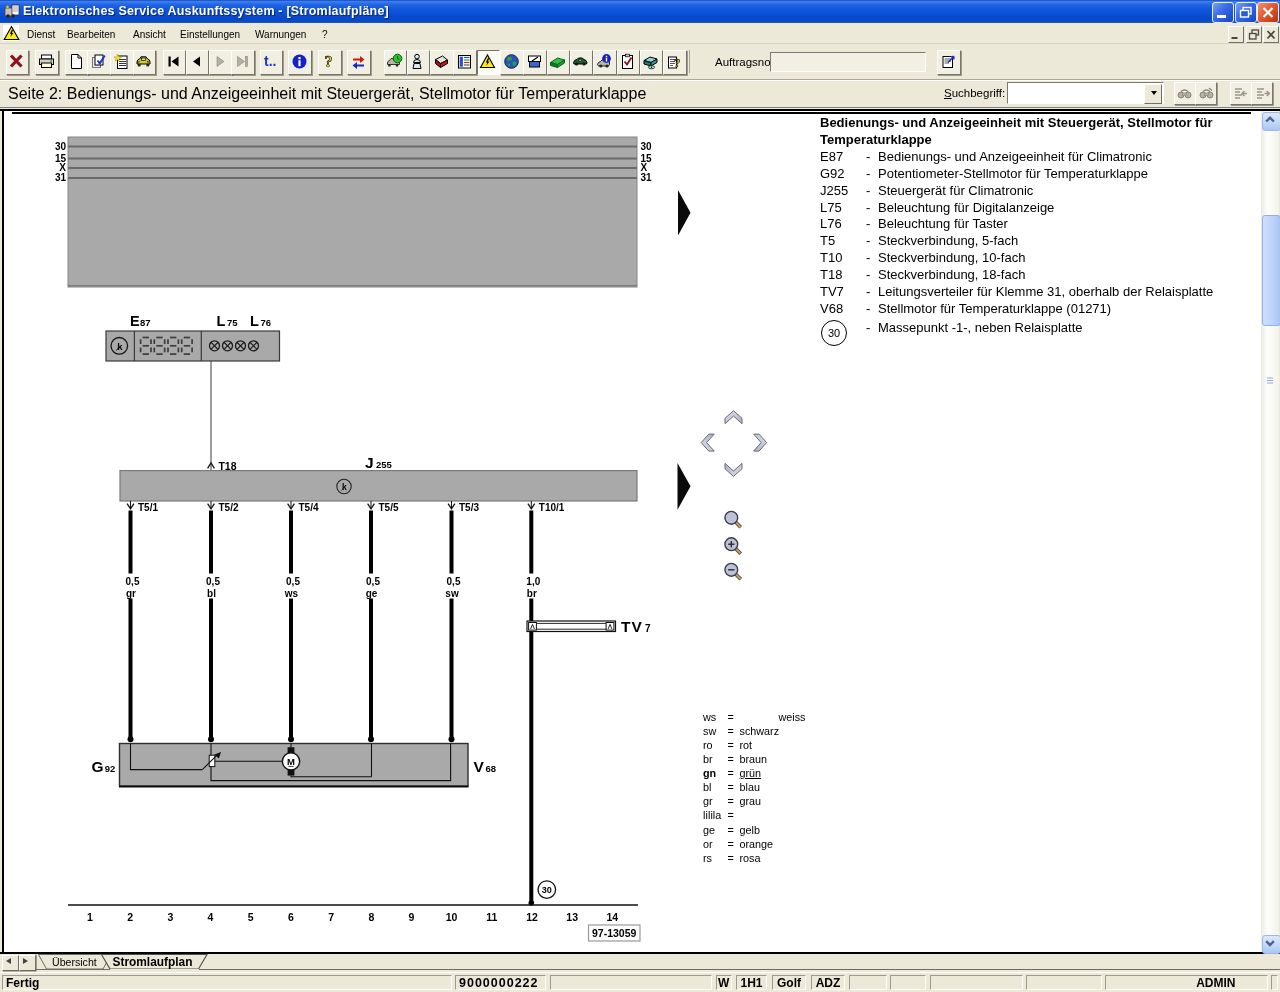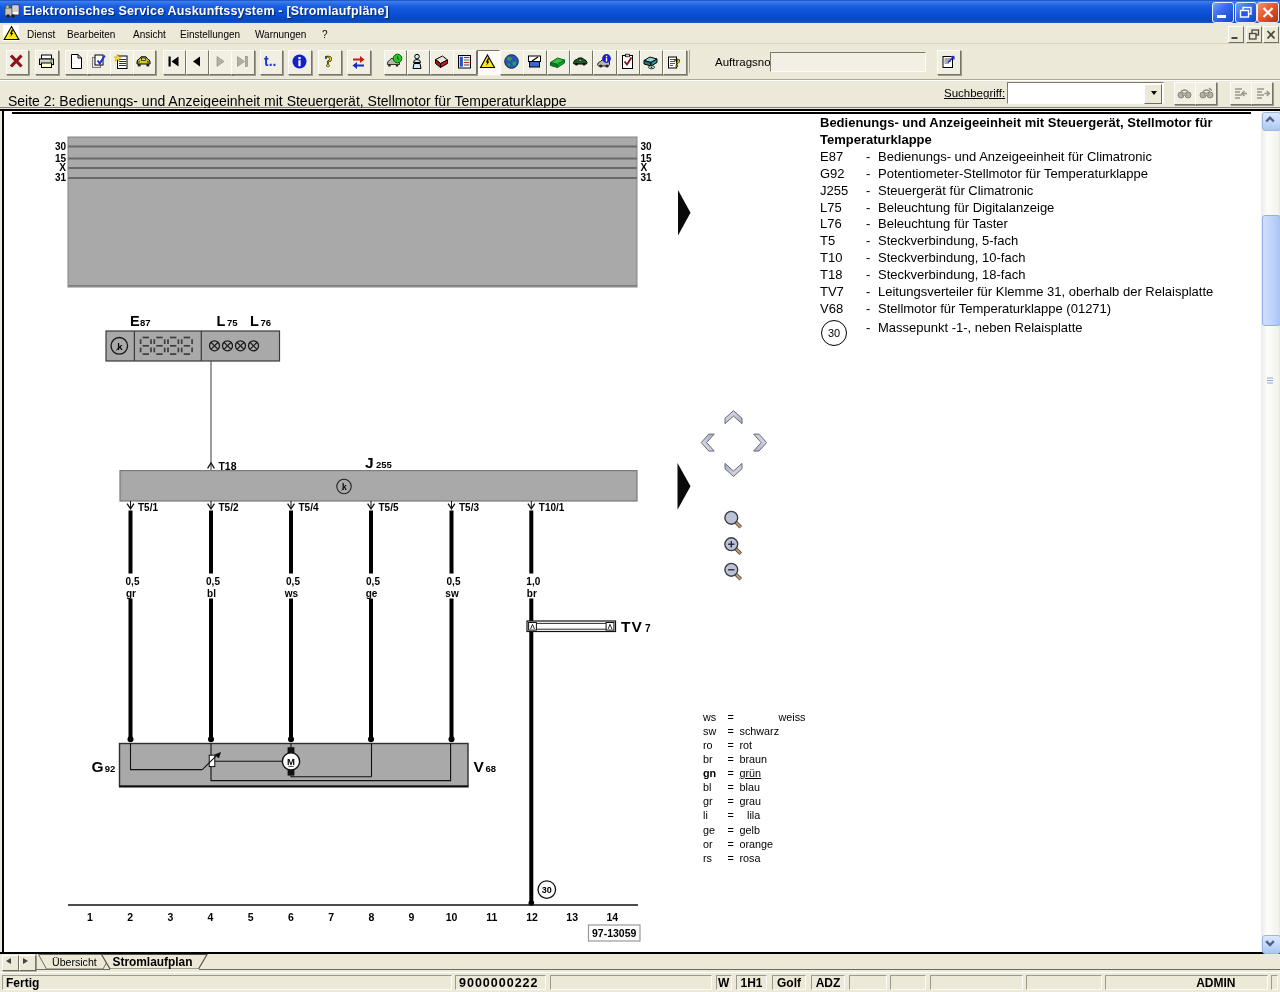--- a/index.html
+++ b/index.html
@@ -285,22 +285,22 @@
     <svg width="17" height="17" viewBox="0 0 17 17">
       <rect x="3" y="3.5" width="9.5" height="11" fill="#fff" stroke="#000"></rect>
       <path d="M4.5 6 H11 M4.5 8 H11 M4.5 10 H9" stroke="#444" stroke-width=".9"></path>
       <path d="M8 9.5 L14 3.5 M14 3.5 L11 3.7 M14 3.5 L13.8 6.5" stroke="#1a2ccc" stroke-width="1.4" fill="none"></path>
     </svg>
   </div>
 <div class="abs" style="left:689px;top:50px;width:1px;height:23px;background:#aca899;"></div>
 <div class="abs" style="left:715px;top:55.5px;font-size:11.5px;">Auftragsnotiz:</div>
 <div class="abs" style="left:770px;top:52px;width:156px;height:20px;background:#f2f0e4;border:1px solid;border-color:#7d7a6c #fdfcf8 #fdfcf8 #7d7a6c;box-sizing:border-box;"></div>
 <div class="abs" id="pagebar"></div>
-<div class="abs" style="left:8px;top:93px;font-size:14px;">Seite 2: Bedienungs- und Anzeigeeinheit mit Steuergerät, Stellmotor für Temperaturklappe</div>
-<div class="abs" style="left:944px;top:87px;font-size:11.5px;text-decoration:underline;"><u>S</u>uchbegriff:</div>
+<div class="abs" style="left:8px;top:85px;font-size:16px;">Seite 2: Bedienungs- und Anzeigeeinheit mit Steuergerät, Stellmotor für Temperaturklappe</div>
+<div class="abs" style="left:944px;top:87px;font-size:11.5px;"><u>S</u>uchbegriff:</div>
 <div class="abs" style="left:1007px;top:82px;width:157px;height:22px;background:#fff;border:1px solid;border-color:#7d7a6c #fdfcf8 #fdfcf8 #7d7a6c;box-sizing:border-box;">
   <div style="position:absolute;right:1px;top:1px;width:16px;height:18px;background:#ece9d8;border:1px solid;border-color:#fff #716f64 #716f64 #fff;"></div>
   <div style="position:absolute;right:6px;top:8px;width:0;height:0;border:3.5px solid transparent;border-top:4.5px solid #000;"></div>
 </div>
 <div class="tb" style="left:1173.5px;top:82px;width:20px;height:21px;z-index:5;">
     <svg width="17" height="17" viewBox="0 0 17 17">
       <circle cx="5" cy="10" r="3" fill="#b3b0a4" stroke="#8a8779"></circle>
       <circle cx="12" cy="10" r="3" fill="#b3b0a4" stroke="#8a8779"></circle>
       <rect x="6.5" y="8" width="4" height="2.5" fill="#b3b0a4" stroke="#8a8779" stroke-width=".6"></rect>
       <path d="M5 6.5 Q8.5 3.5 12 6.5" fill="none" stroke="#8a8779" stroke-width="1.4"></path>
@@ -605,21 +605,21 @@
 <div class="cl" style="left:727.5px;top:767.2px;">=</div>
 <div class="cl" style="left:739.5px;top:767.2px;text-decoration:underline;">grün</div>
 <div class="cl" style="left:703px;top:781.3px;">bl</div>
 <div class="cl" style="left:727.5px;top:781.3px;">=</div>
 <div class="cl" style="left:739.5px;top:781.3px;">blau</div>
 <div class="cl" style="left:703px;top:795.4px;">gr</div>
 <div class="cl" style="left:727.5px;top:795.4px;">=</div>
 <div class="cl" style="left:739.5px;top:795.4px;">grau</div>
 <div class="cl" style="left:703px;top:809.4px;">li</div>
 <div class="cl" style="left:727.5px;top:809.4px;">=</div>
-<div class="cl" style="left:747px;top:809.4px;">lila</div>
+<div class="cl" style="left:708px;top:809.4px;">lila</div>
 <div class="cl" style="left:703px;top:823.5px;">ge</div>
 <div class="cl" style="left:727.5px;top:823.5px;">=</div>
 <div class="cl" style="left:739.5px;top:823.5px;">gelb</div>
 <div class="cl" style="left:703px;top:837.5px;">or</div>
 <div class="cl" style="left:727.5px;top:837.5px;">=</div>
 <div class="cl" style="left:739.5px;top:837.5px;">orange</div>
 <div class="cl" style="left:703px;top:851.6px;">rs</div>
 <div class="cl" style="left:727.5px;top:851.6px;">=</div>
 <div class="cl" style="left:739.5px;top:851.6px;">rosa</div>
 <div class="abs" id="tabbar"></div>

